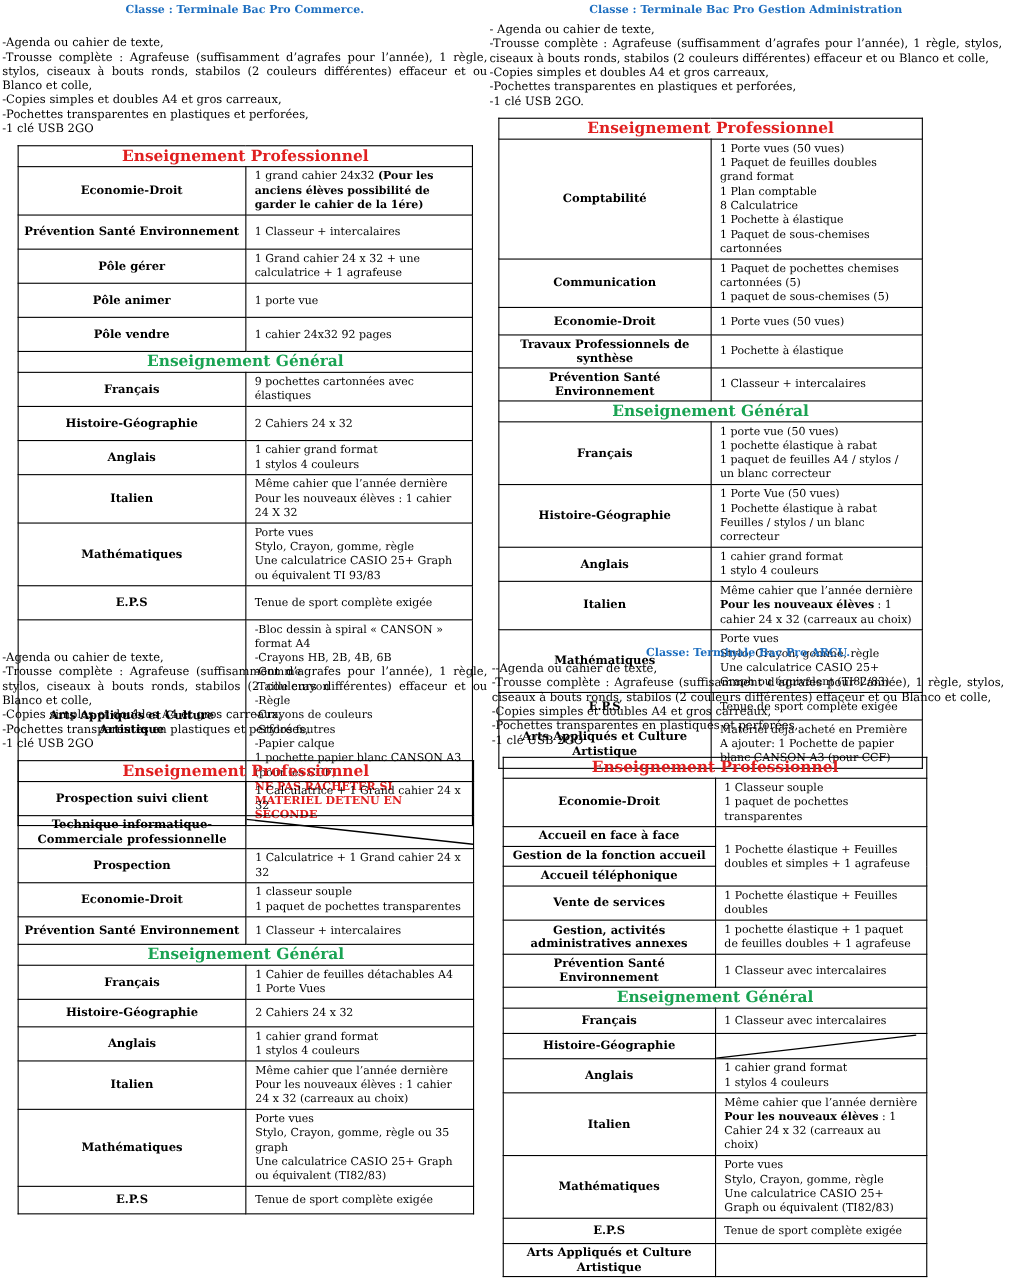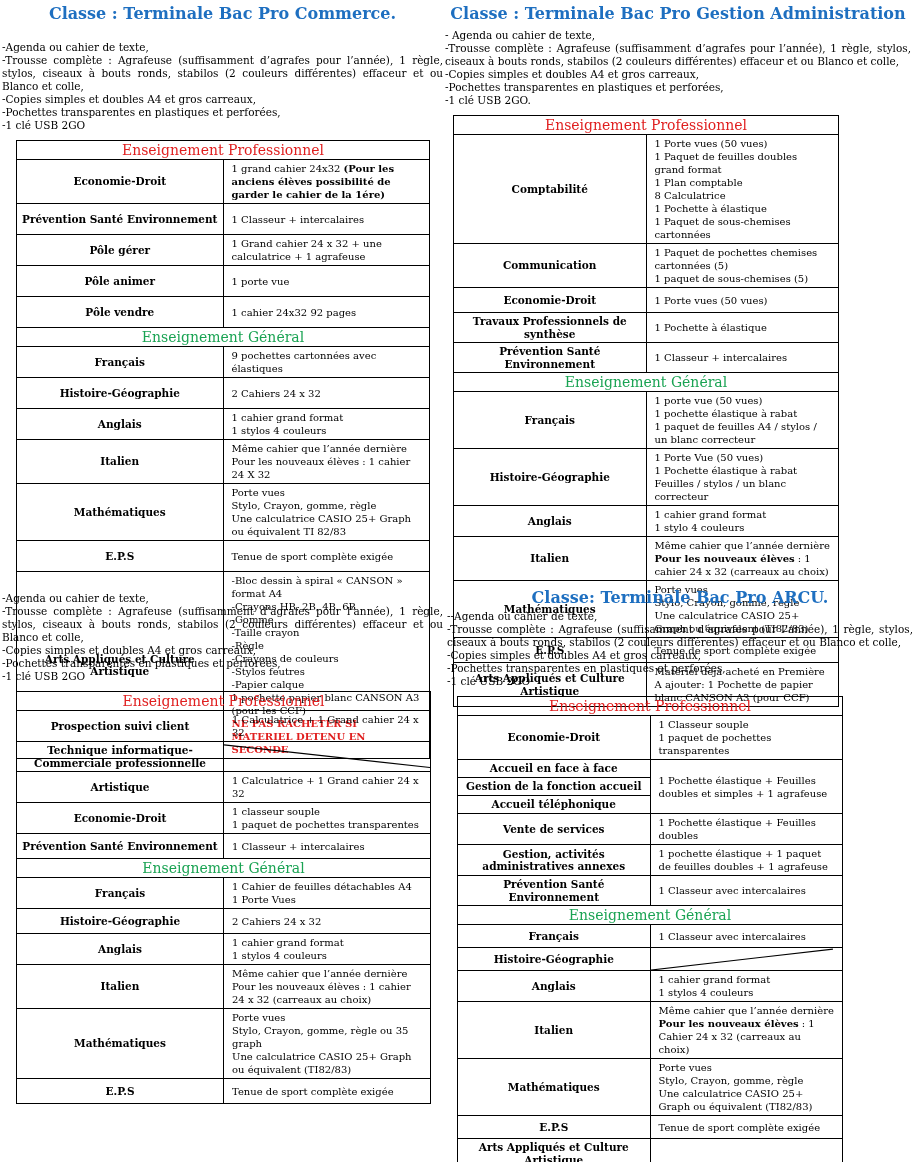--- a/index.html
+++ b/index.html
@@ -4,36 +4,36 @@
 <style>
   html,body{margin:0;padding:0;background:#fff;}
   .page{position:relative;width:917px;height:1162px;background:#fff;overflow:hidden;
         font-family:"DejaVu Serif",serif;color:#000;}
   .quad{position:absolute;}
   .q0{left:2px;top:4px;width:441px;}
   .q1{left:429px;top:4px;width:466px;margin-left:16px;}
   .q2{left:2px;top:592px;width:441px;}
   .q3{left:447px;top:588px;width:466px;}
 
-  .title{margin:0;text-align:center;font-size:16px;font-weight:bold;color:var(--blue);}
+  .title{margin:0;text-align:center;font-size:10px;font-weight:bold;color:var(--blue);}
   .q0 .title{margin-bottom:18px}
   .q1 .title{margin-bottom:6px}
   .q2 .title{margin-bottom:14px}
   .q3 .title{margin-bottom:3px}
 
   .intro p{margin:0;font-size:10.5px;line-height:13px;text-align:justify;}
 
   table{border-collapse:collapse;margin-top:8px;border:1.5px solid #000;table-layout:fixed;}
   .q0 table{margin-left:14px;width:414px;}
   .q1 table{margin-left:8px;width:386px;}
   .q2 table{margin-left:14px;width:415px;}
   .q3 table{margin-left:10px;width:386px;}
 
   td{border:1px solid #000;}
-  .hdr{text-align:center;font-weight:normal;font-size:14px;padding:1px 0;height:16px;}
+  .hdr{text-align:center;font-weight:bold;font-size:14px;padding:1px 0;height:16px;}
   .hdr.red{color:var(--red);}
   .hdr.green{color:var(--green);}
 
   .lbl{font-weight:bold;text-align:center;vertical-align:middle;
        font-size:10.5px;line-height:12.5px;padding:2px 4px;}
   .val{font-size:10px;line-height:13px;padding:2px 8px;vertical-align:middle;}
 
   .q0 .lbl{width:25%}
   .q1 .lbl{width:31%}
   .q2 .lbl{width:34%}
@@ -127,21 +127,21 @@
             <td class="val">
               <div class="line">Même cahier que l’année dernière</div>
               <div class="line">Pour les nouveaux élèves : 1 cahier 24 X 32</div>
             </td>
           </tr>
           <tr class="item">
             <td class="lbl">Mathématiques</td>
             <td class="val">
               <div class="line">Porte vues</div>
               <div class="line">Stylo, Crayon, gomme, règle</div>
-              <div class="line">Une calculatrice CASIO 25+ Graph ou équivalent TI 82/83</div>
+              <div class="line">Une calculatrice CASIO 25+ Graph ou équivalent TI 93/83</div>
             </td>
           </tr>
           <tr class="item">
             <td class="lbl">E.P.S</td>
             <td class="val">
               <div class="line">Tenue de sport complète exigée</div>
             </td>
           </tr>
           <tr class="item">
             <td class="lbl">Arts Appliqués et Culture Artistique</td>
@@ -289,21 +289,21 @@
           </tr>
           <tr class="item">
             <td class="lbl">Technique informatique-Commerciale professionnelle</td>
             <td class="val diagcell">
               <svg viewBox="0 0 100 100" preserveAspectRatio="none">
                 <line x1="0" y1="10" x2="100" y2="88" stroke="#000" stroke-width="1.2" vector-effect="non-scaling-stroke"></line>
               </svg>
             </td>
           </tr>
           <tr class="item">
-            <td class="lbl">Artistique</td>
+            <td class="lbl">Prospection</td>
             <td class="val">
               <div class="line">1 Calculatrice + 1 Grand cahier 24 x 32</div>
             </td>
           </tr>
           <tr class="item">
             <td class="lbl">Economie-Droit</td>
             <td class="val">
               <div class="line">1 classeur souple</div>
               <div class="line">1 paquet de pochettes transparentes</div>
             </td>

